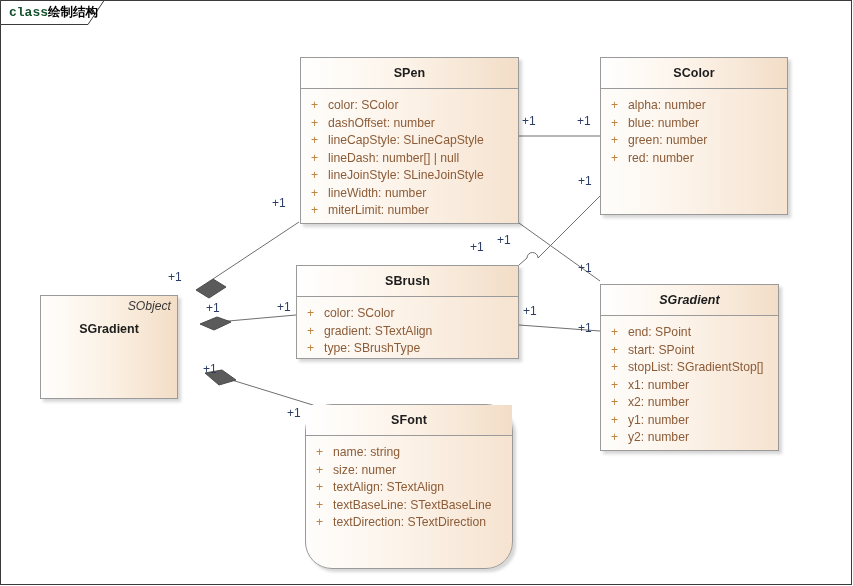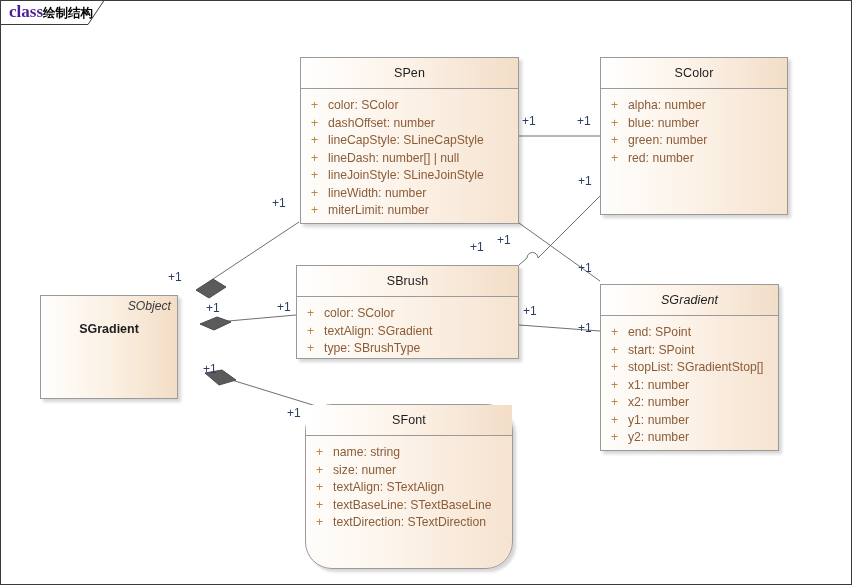--- a/index.html
+++ b/index.html
@@ -43,24 +43,24 @@
   }
   #tab .tablabel {
     position: absolute;
     left: 9px;
     top: 4px;
     font-size: 12px;
     white-space: nowrap;
     line-height: 16px;
   }
   #tab .tablabel .kw {
-    color: #4c1d95;
+    color: #14532d;
     font-weight: bold;
-    font-family: Liberation Serif, serif;
-    font-size: 17px;
+    font-family: Liberation Mono, monospace;
+    font-size: 13px;
   }
   #tab .tablabel .cn {
     color: #000000;
     font-weight: bold;
     font-size: 12.5px;
     text-align: center;
   }
 
   
   .uml {
@@ -75,21 +75,21 @@
     position: relative;
     height: 30px;
     border-bottom: 1px solid #9a9a9a;
     background: linear-gradient(to right, #ffffff 0%, #fdf4ea 45%, #f2ddc7 100%);
     display: flex;
     align-items: center;
     justify-content: center;
   }
   .uml .hdr .title {
     font-size: 12.5px;
-    font-weight: normal;
+    font-weight: bold;
     color: #1d1d1d;
     letter-spacing: 0.1px;
   }
   .uml.abstract .hdr .title {
     font-style: italic;
   }
   .uml .body {
     padding: 8px 0 6px 0;
   }
   .attr {
@@ -247,21 +247,21 @@
     <div class="hdr">
       <span class="title">SBrush</span>
     </div>
     <div class="body">
       <div class="attr">
         <span class="vis">+</span>
         <span class="sig">color: SColor</span>
       </div>
       <div class="attr">
         <span class="vis">+</span>
-        <span class="sig">textAlign: SGradient</span>
+        <span class="sig">gradient: STextAlign</span>
       </div>
       <div class="attr">
         <span class="vis">+</span>
         <span class="sig">type: SBrushType</span>
       </div>
     </div>
   </div>
 
   <div class="uml abstract" id="sgradient" style="left:600px; top:284px; width:179px; height:167px;">
     <div class="hdr">

